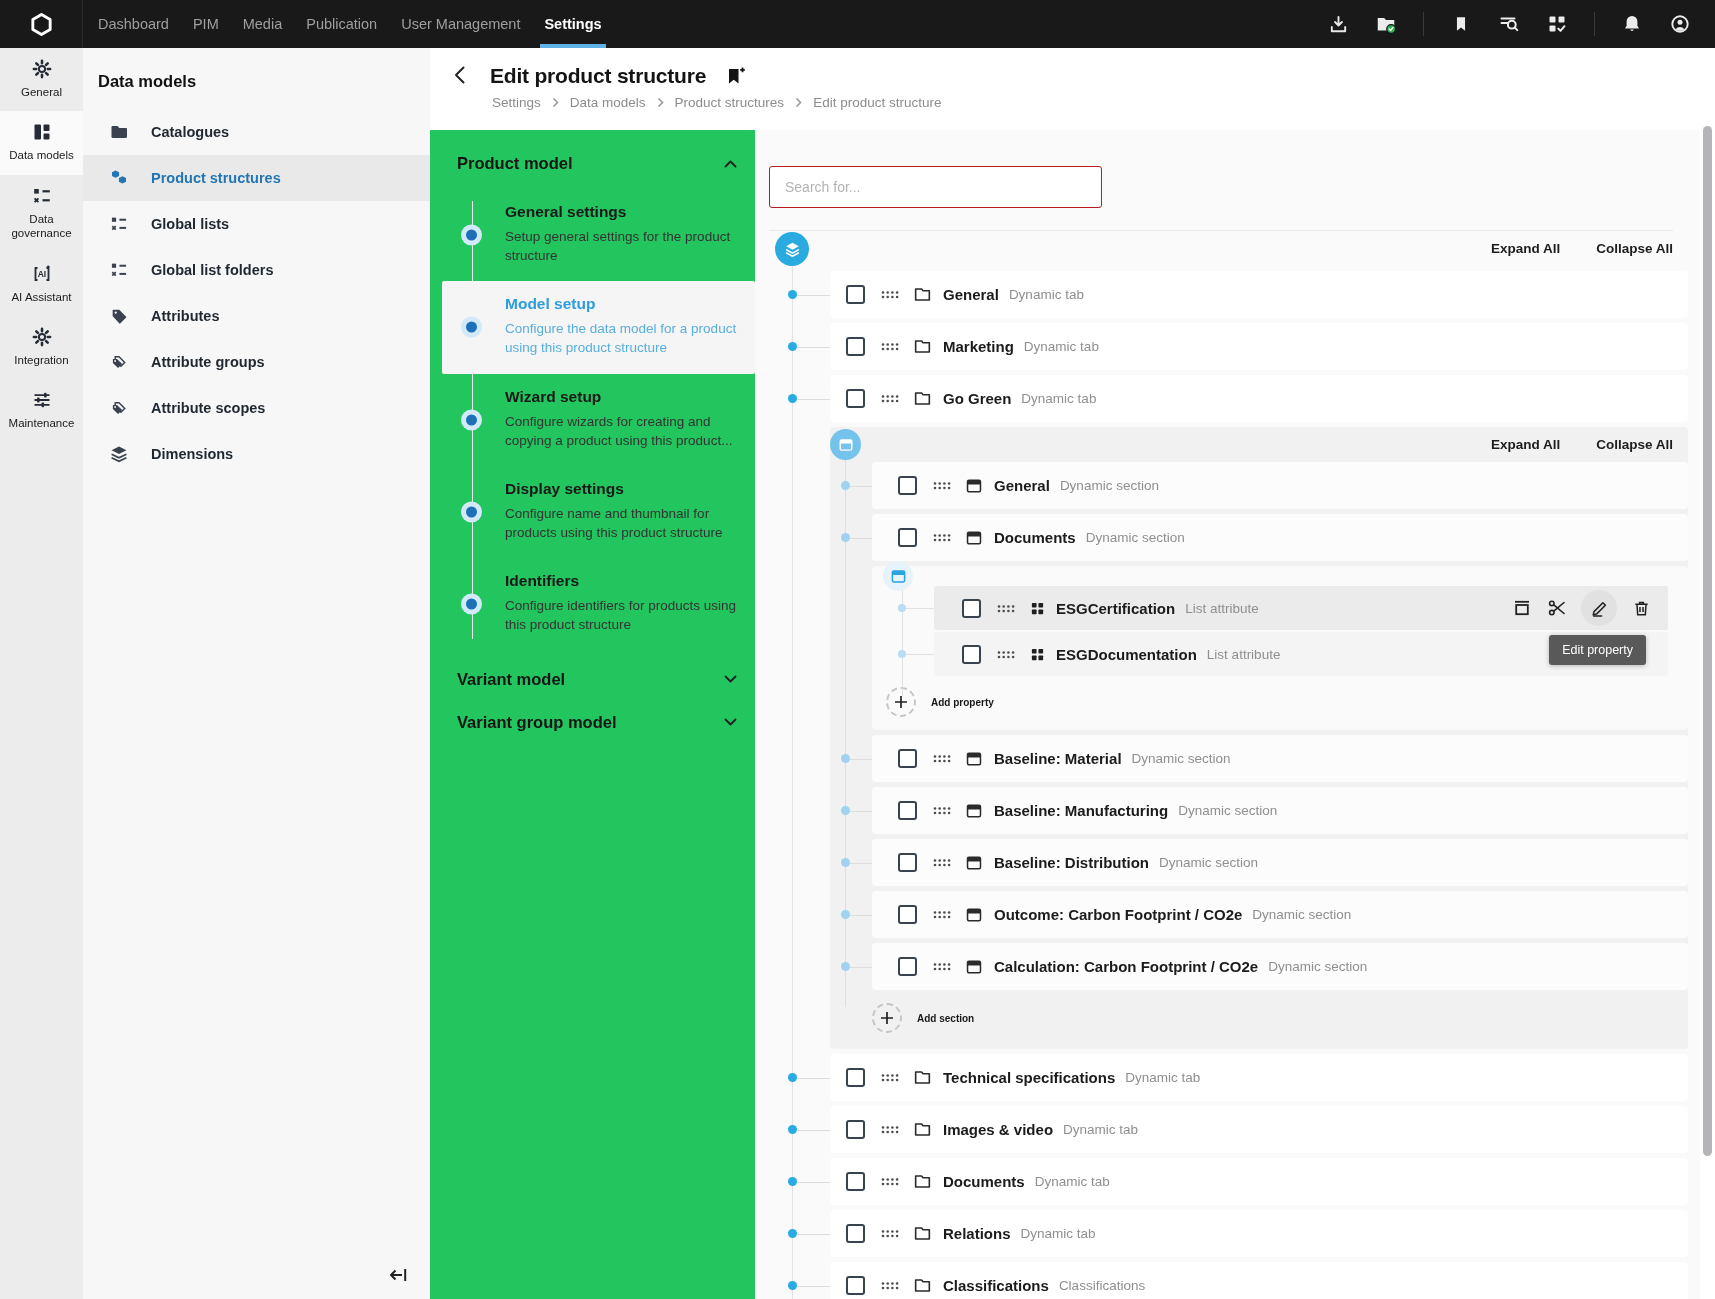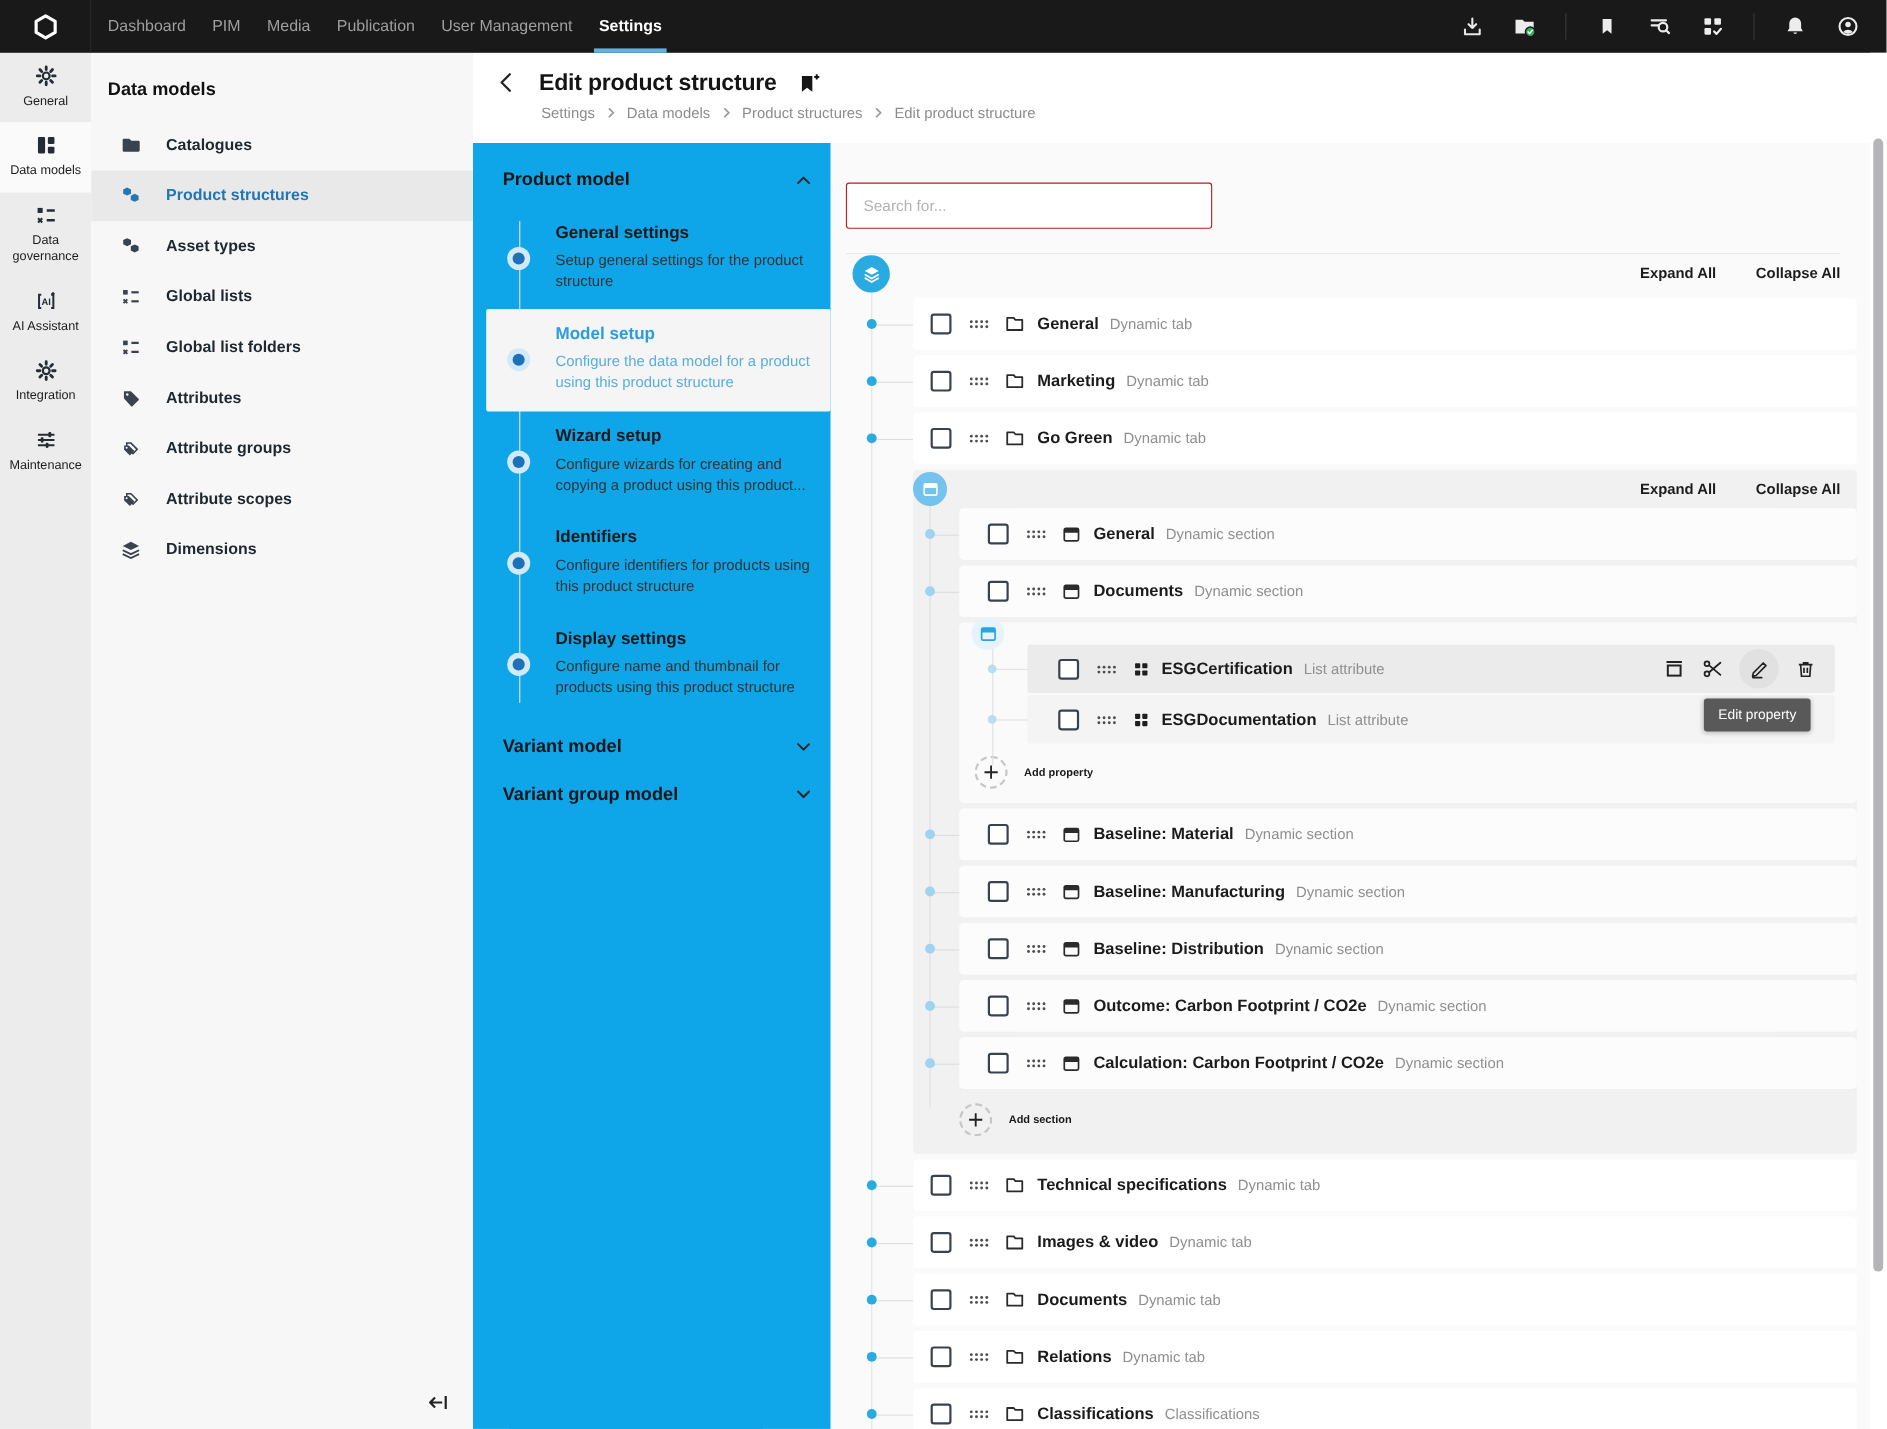--- a/index.html
+++ b/index.html
@@ -38,21 +38,21 @@
   .main-bg{position:absolute;top:48px;left:430px;right:0;bottom:0;background:#fff;}
   .page-header{position:absolute;top:48px;left:430px;right:15px;height:82px;background:#fff;z-index:10;}
   .ph-row{display:flex;align-items:center;padding:16px 0 0 24px;}
   .back-btn{width:14px;height:20px;cursor:pointer;flex:none;}
   .ph-title{margin-left:22px;font-size:21px;font-weight:700;color:#141414;letter-spacing:-0.2px;}
   .ph-bm{margin-left:18px;width:22px;height:22px;cursor:pointer;}
   .breadcrumb{display:flex;align-items:center;gap:11px;margin:7px 0 0 62px;font-size:13.5px;color:#8c8c8c;}
   .bc-item{cursor:pointer;}
 
   
-  .subnav{position:absolute;top:130px;left:430px;width:325px;bottom:0;background:#0ea5e9;z-index:9;}
+  .subnav{position:absolute;top:130px;left:430px;width:325px;bottom:0;background:#22c55e;z-index:9;}
   .sn-head{display:flex;align-items:center;justify-content:space-between;padding:24px 18px 0 27px;font-size:16.5px;font-weight:700;color:#151515;cursor:pointer;}
   .sn-items{position:relative;margin-top:16px;}
   .sn-line{position:absolute;left:42px;top:12px;bottom:12px;width:1px;background:#e6e6e6;}
   .sn-item{position:relative;margin-left:12px;padding:14px 16px 16px 63px;cursor:pointer;}
   .sn-item::before{content:"";position:absolute;left:24px;top:50%;transform:translateY(-50%);width:11px;height:11px;border-radius:50%;background:#1d71b8;box-shadow:0 0 0 5px #d2e9f8;z-index:2;}
   .sn-item.active{background:#f5f5f5;border-radius:2px;}
   .sn-title{font-size:15.5px;font-weight:700;color:#191919;margin-bottom:6px;}
   .sn-desc{font-size:13.5px;color:#333;line-height:1.42;}
   .sn-item.active .sn-title{color:#2d9cdb;}
   .sn-item.active .sn-desc{color:#58aede;}
@@ -253,47 +253,38 @@
       <span class="sb-ico">
           <svg width="20" height="20" viewBox="0 0 22 22" fill="currentColor">
             <path d="m7.2 2.8 3.9 1.9v4.2L7.2 10.8 3.3 8.9V4.7z"></path>
             <path d="m14.8 9 3.9 1.9v4.2l-3.9 1.9-3.9-1.9v-4.2z"></path>
           </svg>
         </span>
       <span class="sb-label">Product structures</span>
     </div>
     <div class="sb-item">
       <span class="sb-ico">
-          <svg width="20" height="20" viewBox="0 0 22 22" fill="currentColor">
-            <path d="m7.2 2.8 3.9 1.9v4.2L7.2 10.8 3.3 8.9V4.7z"></path>
-            <path d="m14.8 9 3.9 1.9v4.2l-3.9 1.9-3.9-1.9v-4.2z"></path>
-          </svg>
-        </span>
-      <span class="sb-label">Asset types</span>
+          <svg width="20" height="20" viewBox="0 0 22 22">
+            <rect x="3.2" y="4" width="4.6" height="4.6" fill="currentColor"></rect>
+            <path d="M11.5 6.3h7.3" stroke="currentColor" stroke-width="2.2"></path>
+            <path d="m3.6 13.4 3.8 3.8M7.4 13.4l-3.8 3.8" stroke="currentColor" stroke-width="1.9"></path>
+            <path d="M11.5 15.3h7.3" stroke="currentColor" stroke-width="2.2"></path>
+          </svg>
+        </span>
+      <span class="sb-label">Global lists</span>
     </div>
     <div class="sb-item">
       <span class="sb-ico">
           <svg width="20" height="20" viewBox="0 0 22 22">
             <rect x="3.2" y="4" width="4.6" height="4.6" fill="currentColor"></rect>
             <path d="M11.5 6.3h7.3" stroke="currentColor" stroke-width="2.2"></path>
             <path d="m3.6 13.4 3.8 3.8M7.4 13.4l-3.8 3.8" stroke="currentColor" stroke-width="1.9"></path>
             <path d="M11.5 15.3h7.3" stroke="currentColor" stroke-width="2.2"></path>
           </svg>
         </span>
-      <span class="sb-label">Global lists</span>
-    </div>
-    <div class="sb-item">
-      <span class="sb-ico">
-          <svg width="20" height="20" viewBox="0 0 22 22">
-            <rect x="3.2" y="4" width="4.6" height="4.6" fill="currentColor"></rect>
-            <path d="M11.5 6.3h7.3" stroke="currentColor" stroke-width="2.2"></path>
-            <path d="m3.6 13.4 3.8 3.8M7.4 13.4l-3.8 3.8" stroke="currentColor" stroke-width="1.9"></path>
-            <path d="M11.5 15.3h7.3" stroke="currentColor" stroke-width="2.2"></path>
-          </svg>
-        </span>
       <span class="sb-label">Global list folders</span>
     </div>
     <div class="sb-item">
       <span class="sb-ico">
           <svg width="19" height="19" viewBox="0 0 20 20">
             <path d="M2.8 9.3V3.4c0-.3.3-.6.6-.6h5.9c.2 0 .3.1.4.2l7.3 7.3c.2.2.2.6 0 .8l-6.3 6.3c-.2.2-.6.2-.8 0L2.9 9.7a.6.6 0 0 1-.1-.4z" fill="currentColor"></path>
             <circle cx="6" cy="6" r="1.2" fill="#f7f7f7"></circle>
           </svg>
         </span>
       <span class="sb-label">Attributes</span>
@@ -385,26 +376,26 @@
     </div>
     <div class="sn-item active">
       <div class="sn-title">Model setup</div>
       <div class="sn-desc">Configure the data model for a product using this product structure</div>
     </div>
     <div class="sn-item">
       <div class="sn-title">Wizard setup</div>
       <div class="sn-desc">Configure wizards for creating and copying a product using this product...</div>
     </div>
     <div class="sn-item">
+      <div class="sn-title">Display settings</div>
+      <div class="sn-desc">Configure name and thumbnail for products using this product structure</div>
+    </div>
+    <div class="sn-item">
       <div class="sn-title">Identifiers</div>
       <div class="sn-desc">Configure identifiers for products using this product structure</div>
-    </div>
-    <div class="sn-item">
-      <div class="sn-title">Display settings</div>
-      <div class="sn-desc">Configure name and thumbnail for products using this product structure</div>
     </div>
   </div>
   <div class="sn-group">
     <span>Variant model</span>
     <svg width="13" height="8" viewBox="0 0 13 8" fill="none" stroke="#222" stroke-width="1.8">
         <path d="m1.5 1.5 5 5 5-5" stroke-linecap="round" stroke-linejoin="round"></path>
       </svg>
   </div>
   <div class="sn-group">
     <span>Variant group model</span>

